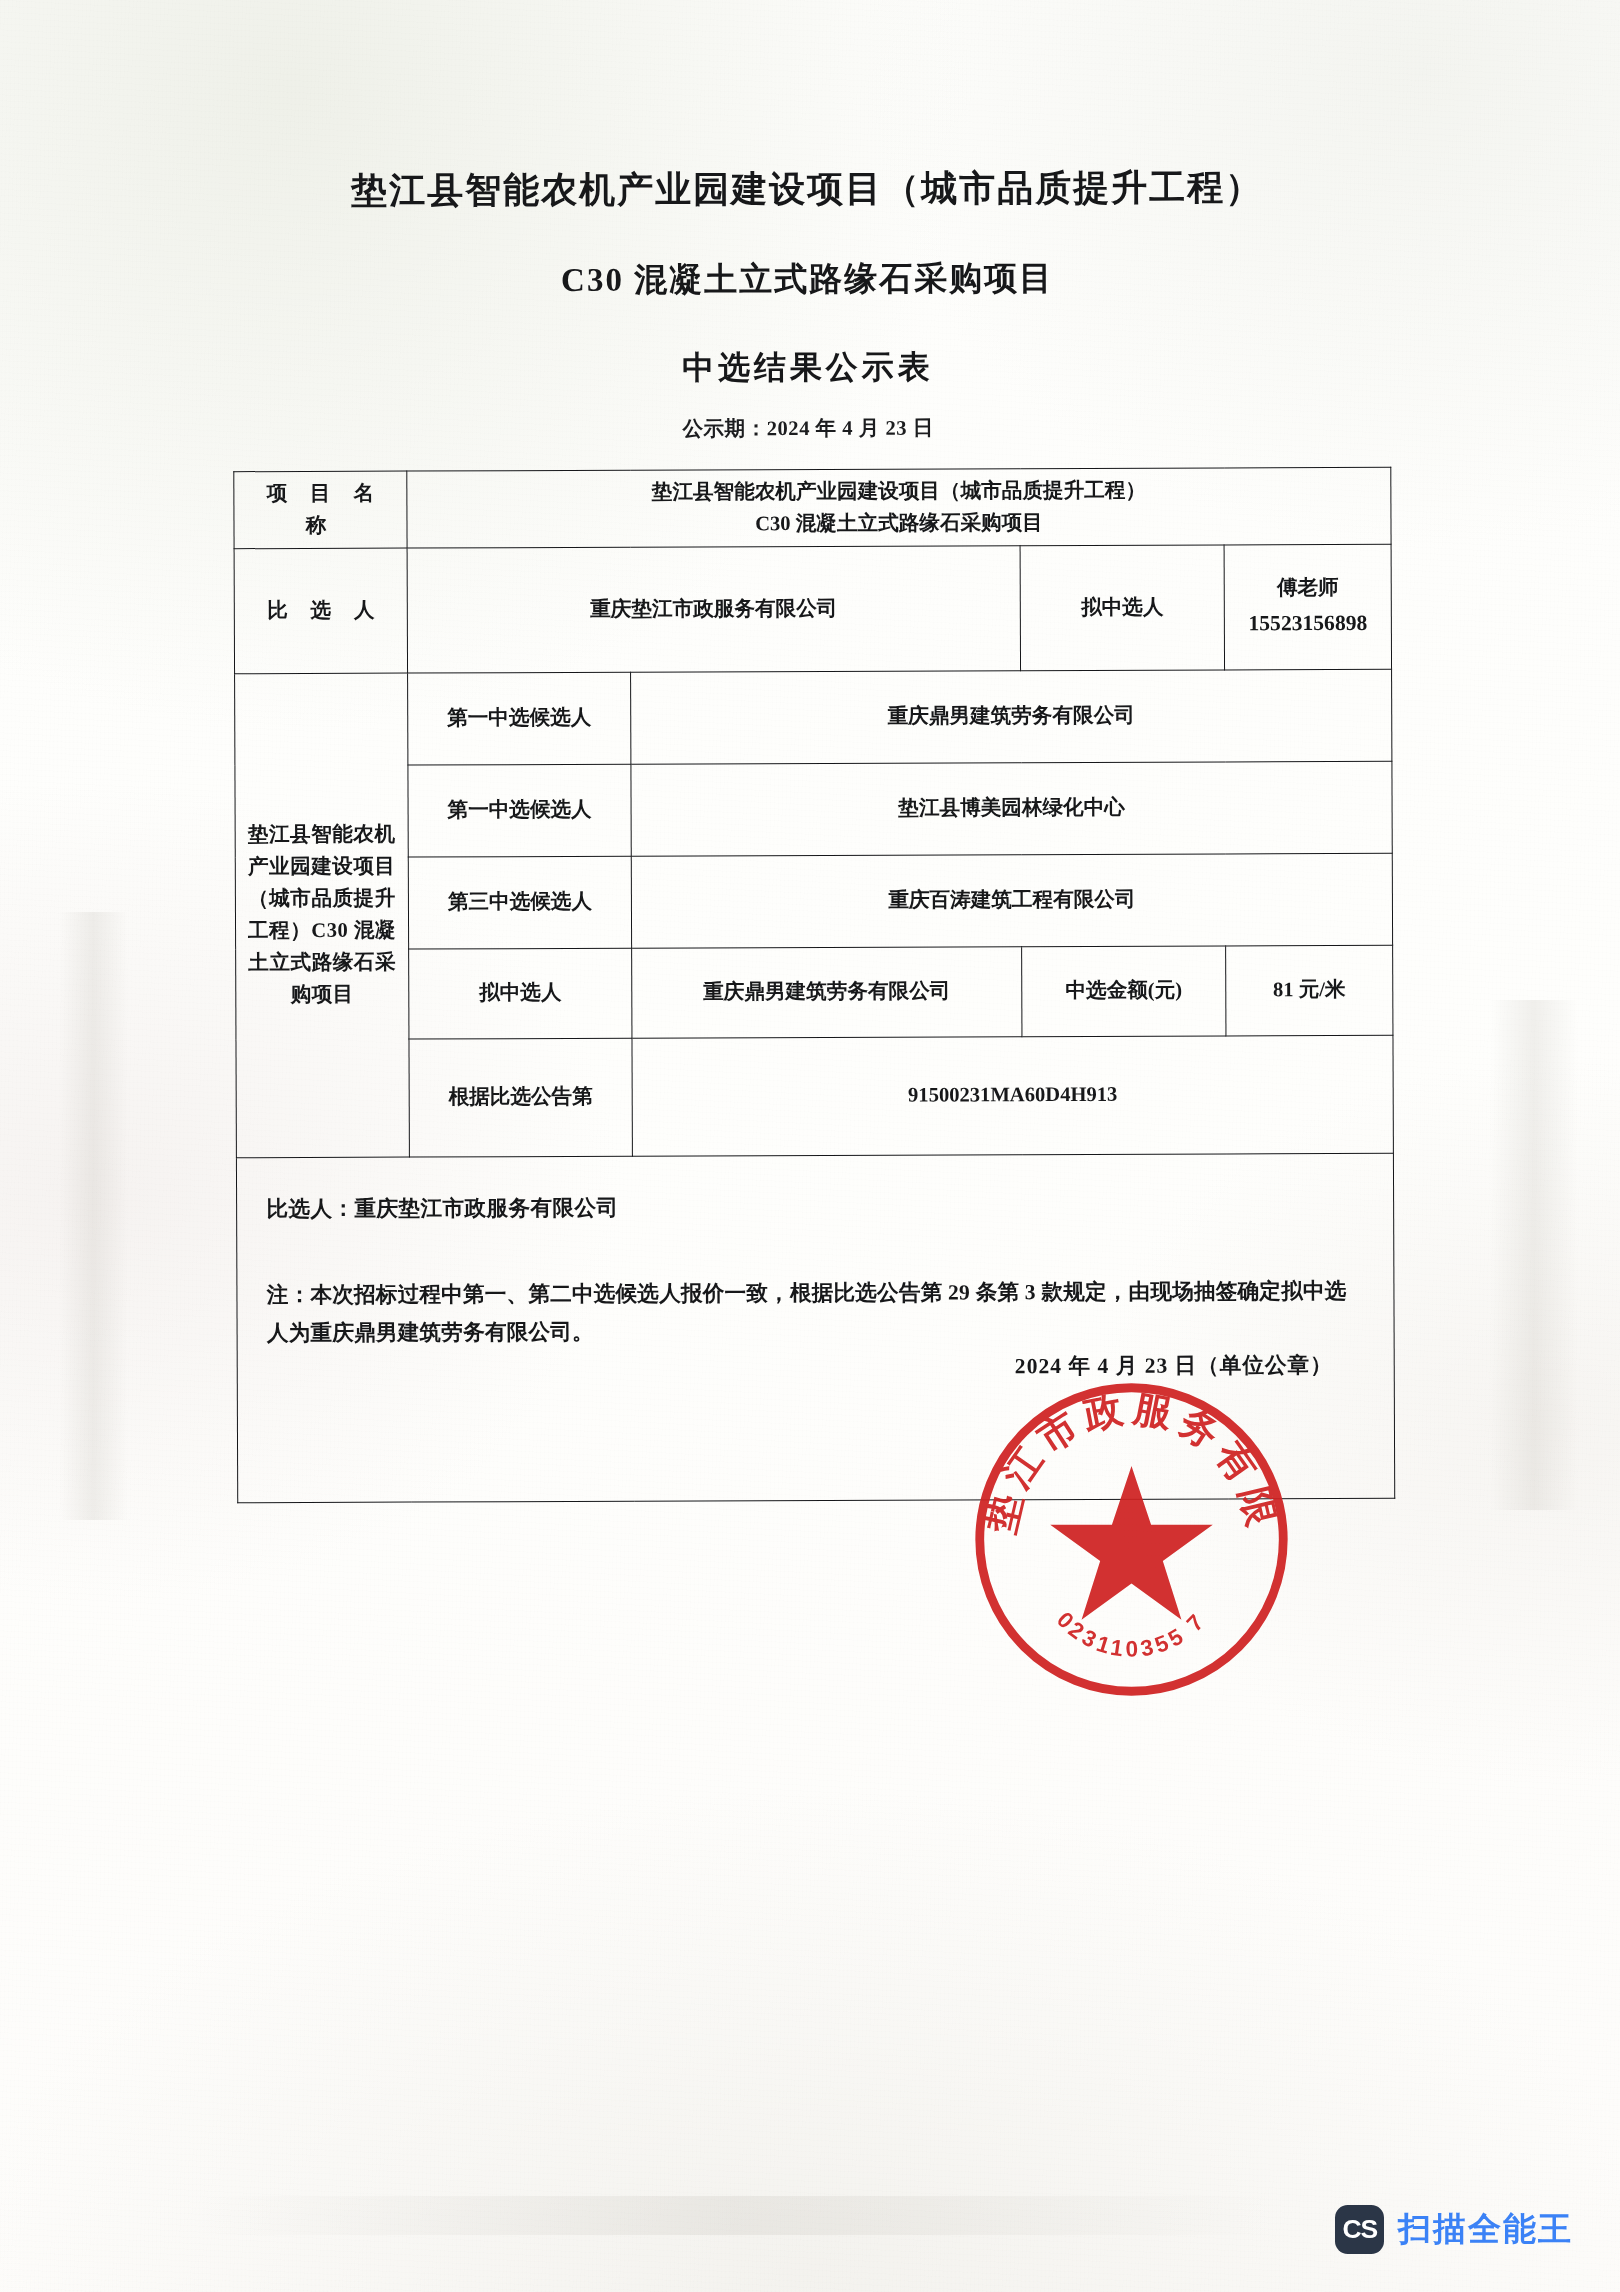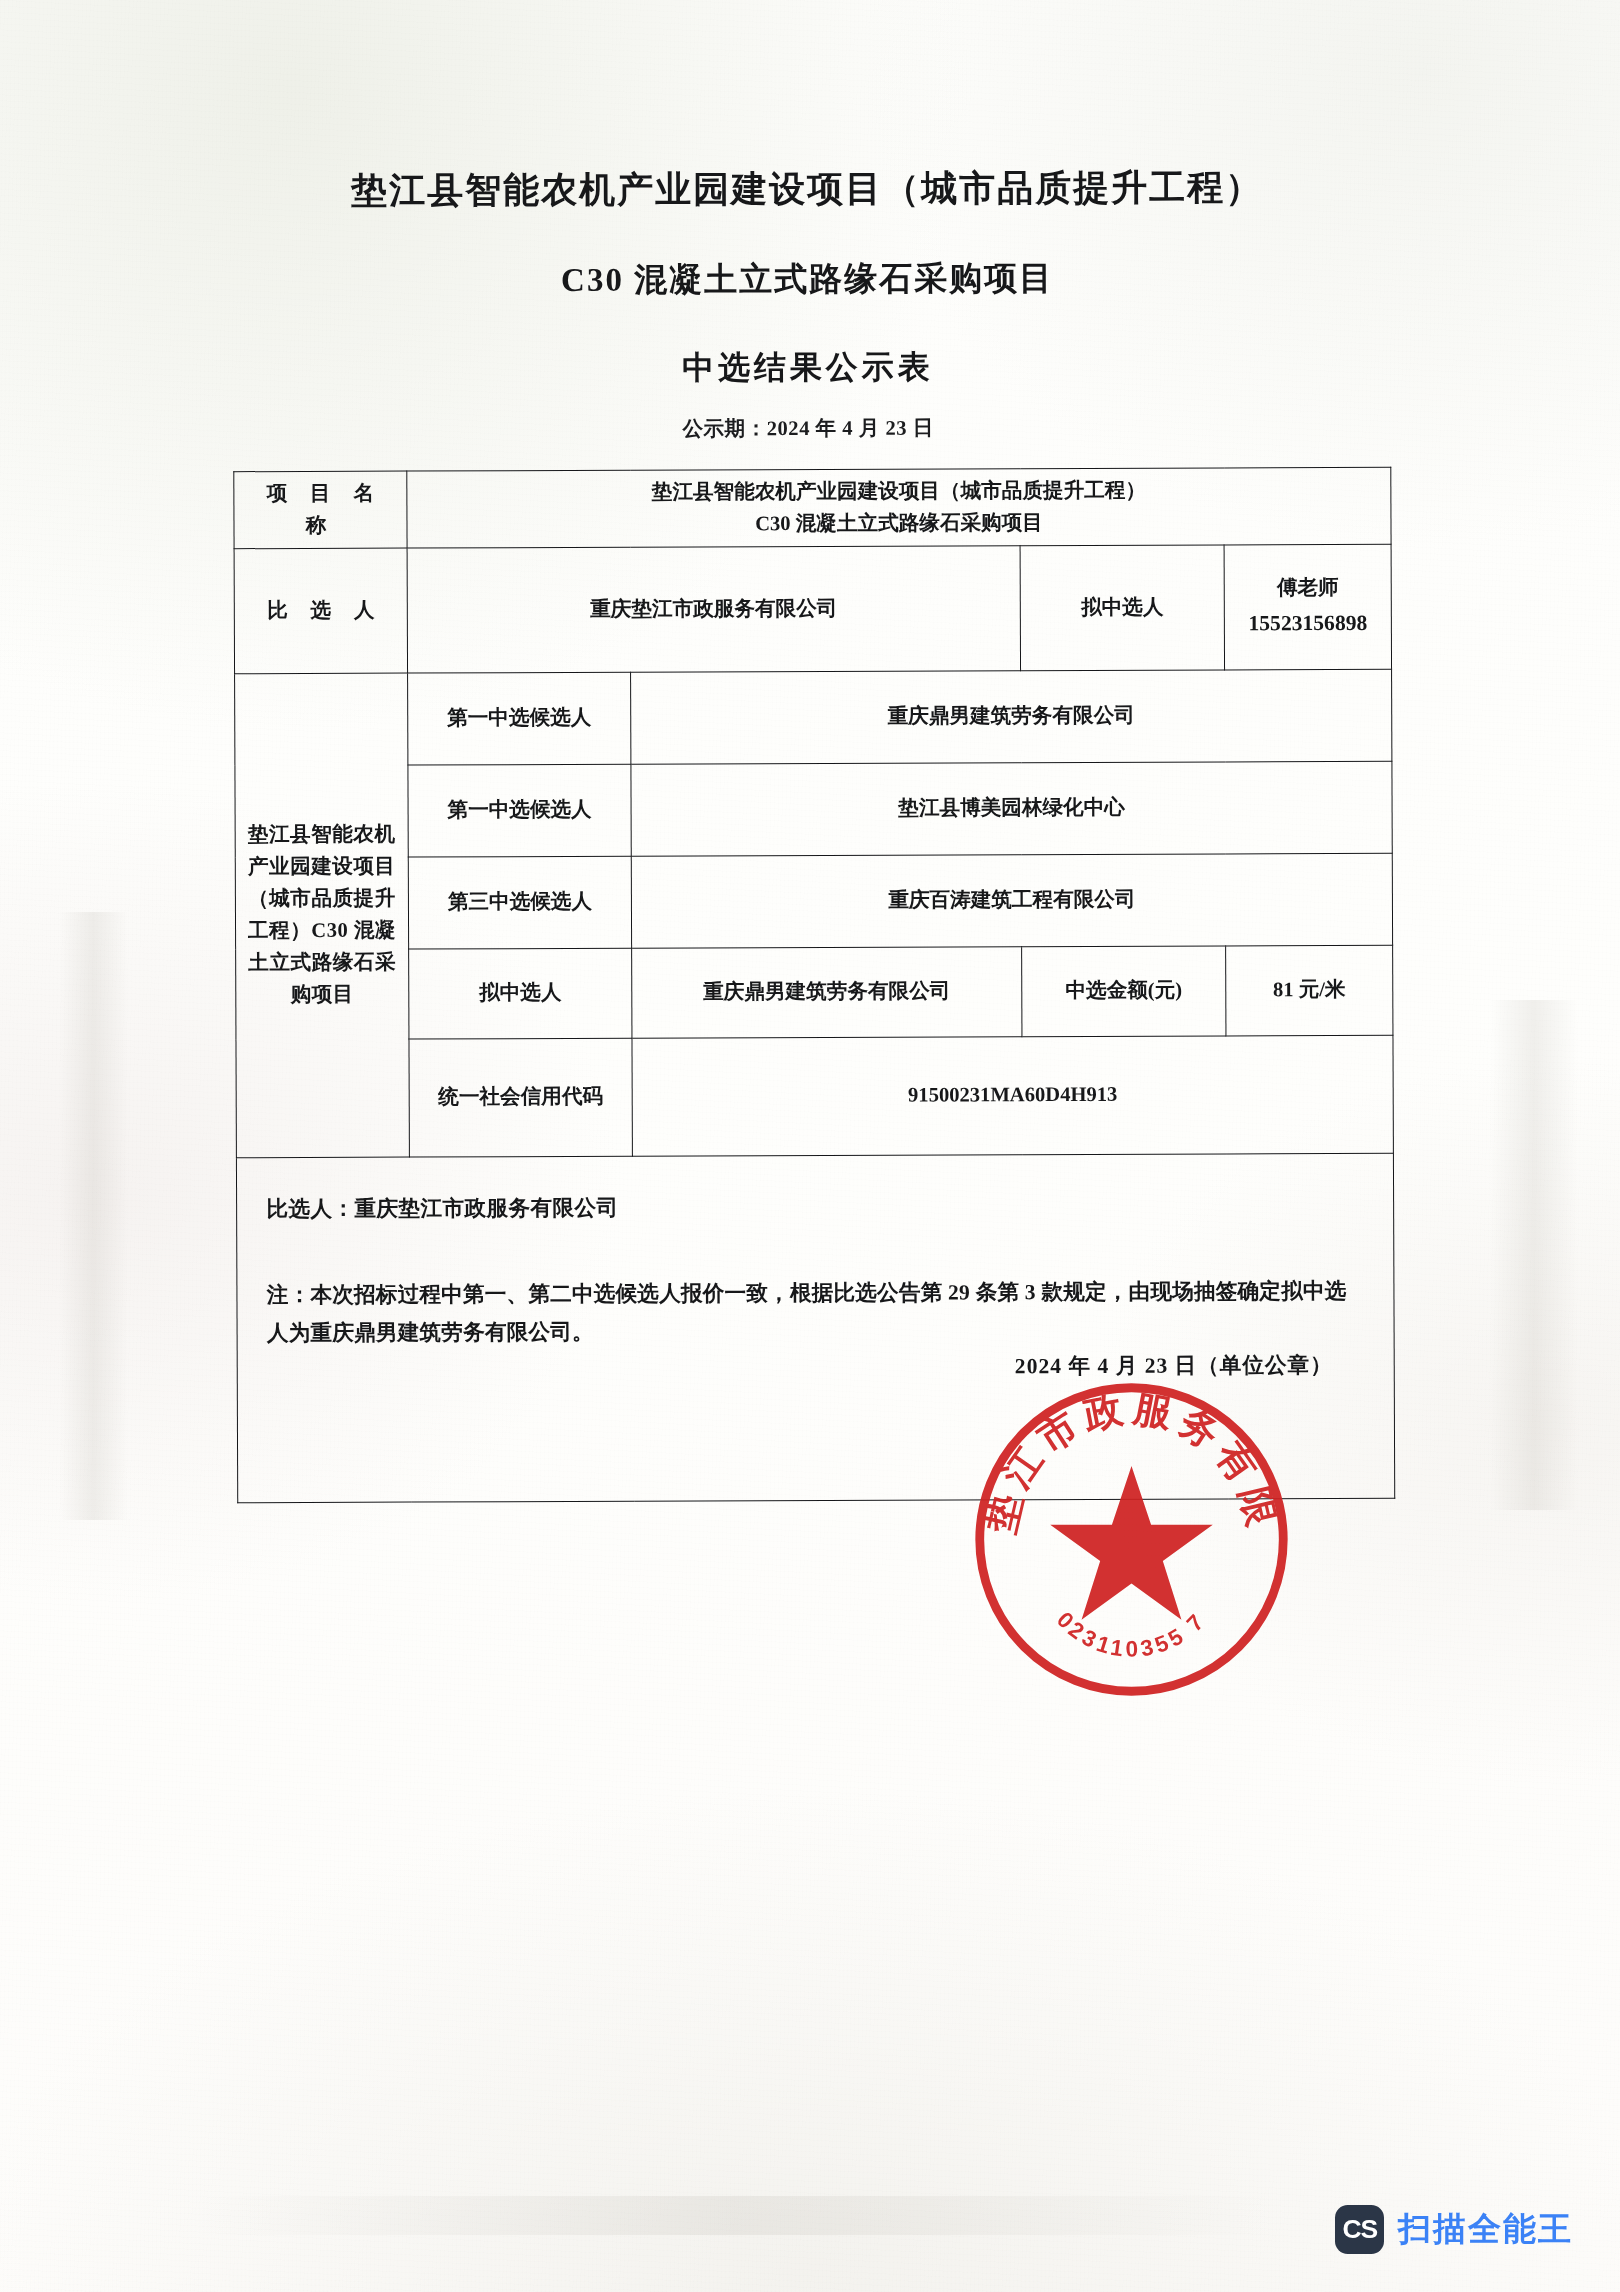--- a/index.html
+++ b/index.html
@@ -252,21 +252,21 @@
       </tr>
 
       <tr style="height:90px;">
         <td>拟中选人</td>
         <td>重庆鼎男建筑劳务有限公司</td>
         <td>中选金额(元)</td>
         <td>81 元/米</td>
       </tr>
 
       <tr style="height:118px;">
-        <td>统一社会信用代码</td>
+        <td>根据比选公告第</td>
         <td colspan="3">91500231MA60D4H913</td>
       </tr>
 
       <tr>
         <td colspan="5" class="footer-cell">
           <div class="footer-line" id="tenderer-line">比选人：重庆垫江市政服务有限公司</div>
           <div id="note-block">注：本次招标过程中第一、第二中选候选人报价一致，根据比选公告第 29 条第 3 款规定，由现场抽签确定拟中选人为重庆鼎男建筑劳务有限公司。</div>
           <div id="seal-date-line">2024 年 4 月 23 日（单位公章）</div>
         </td>
       </tr>

